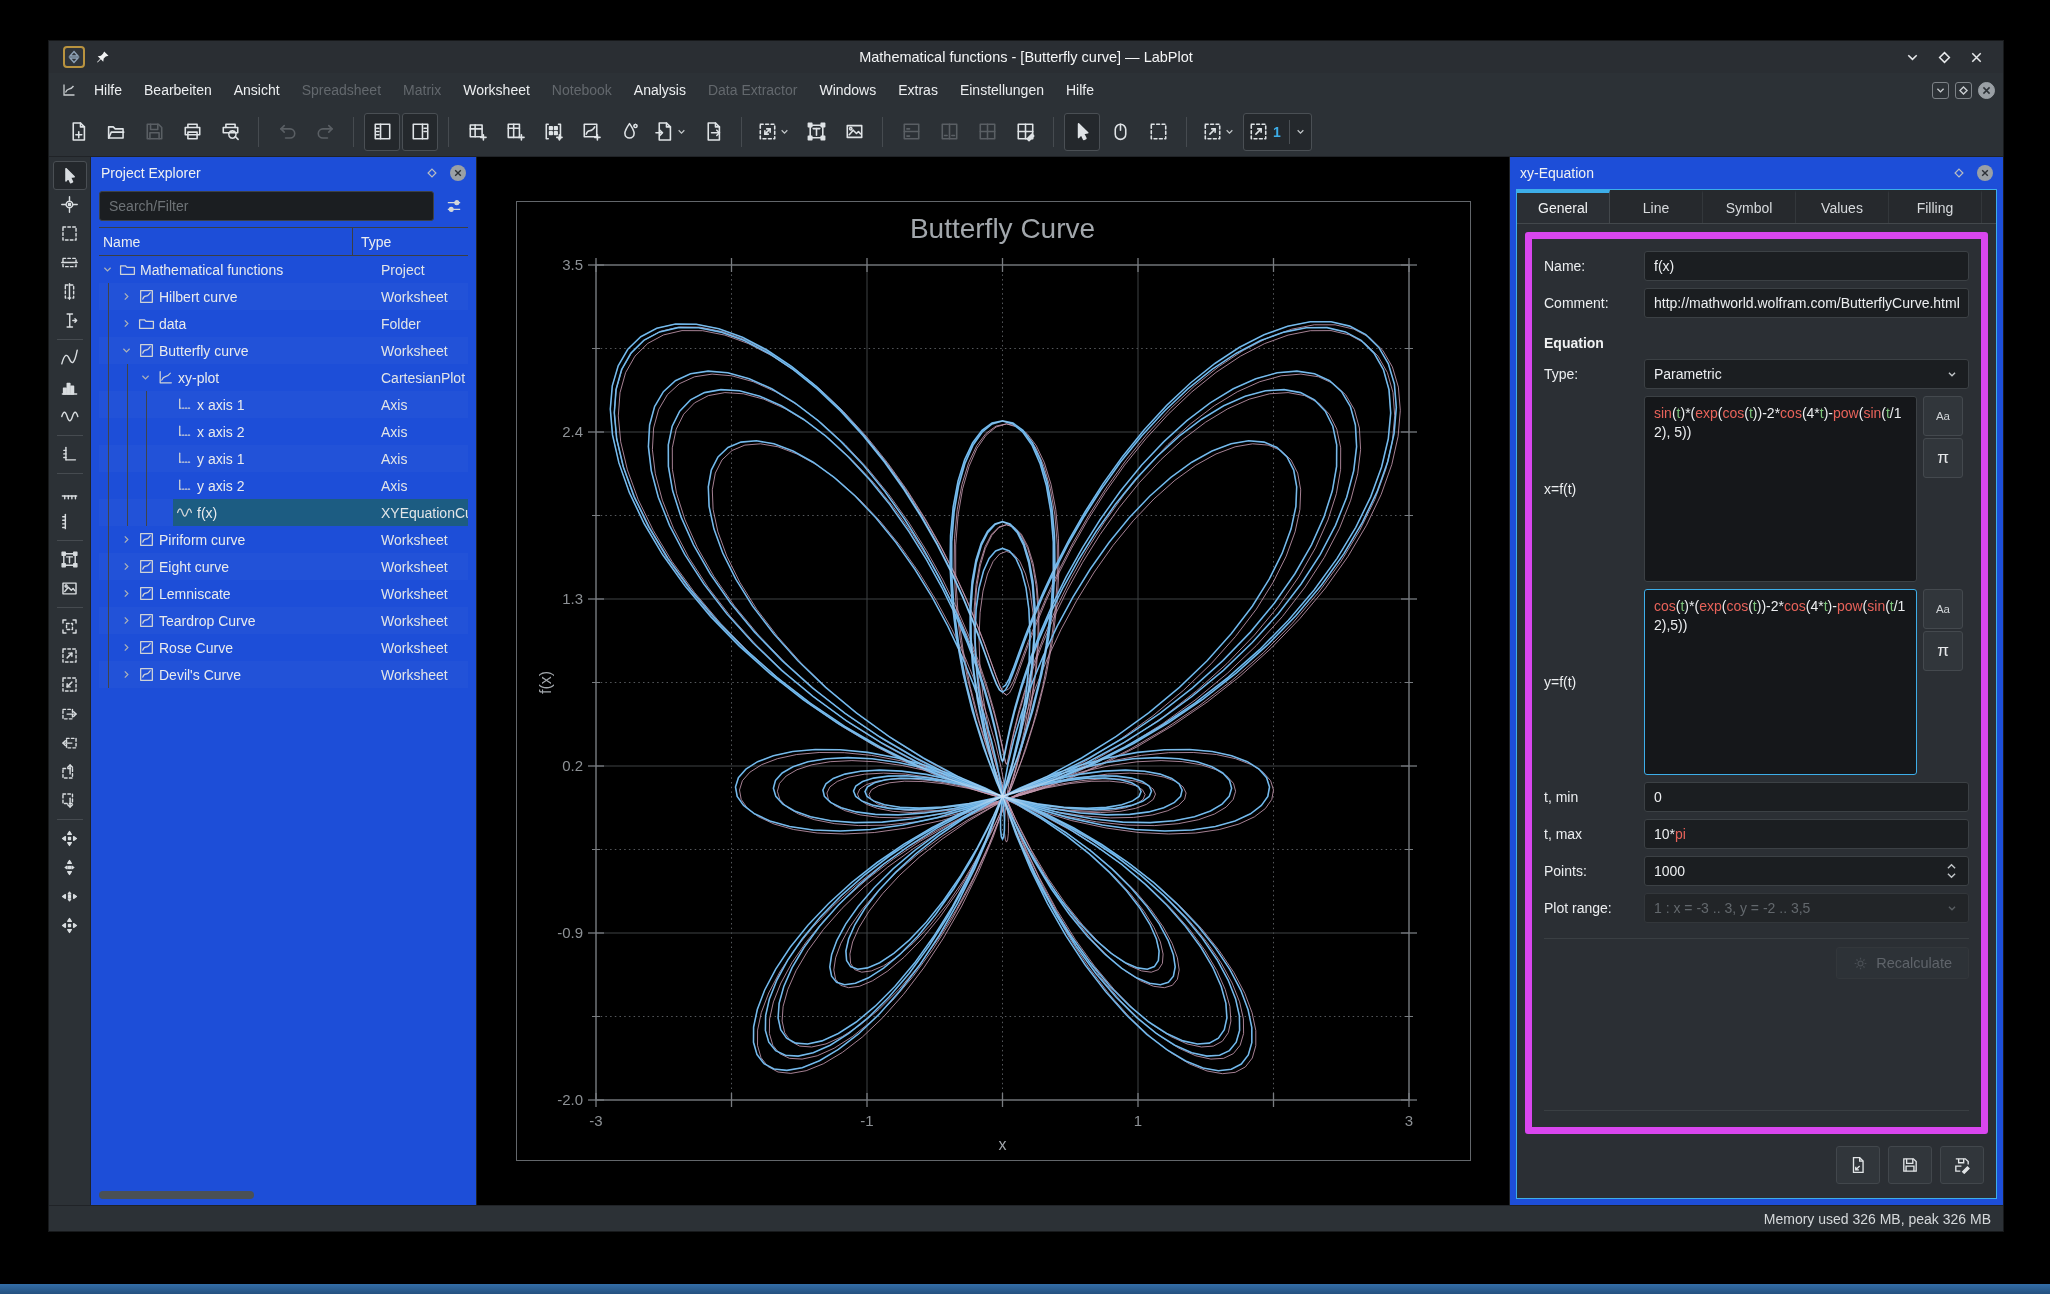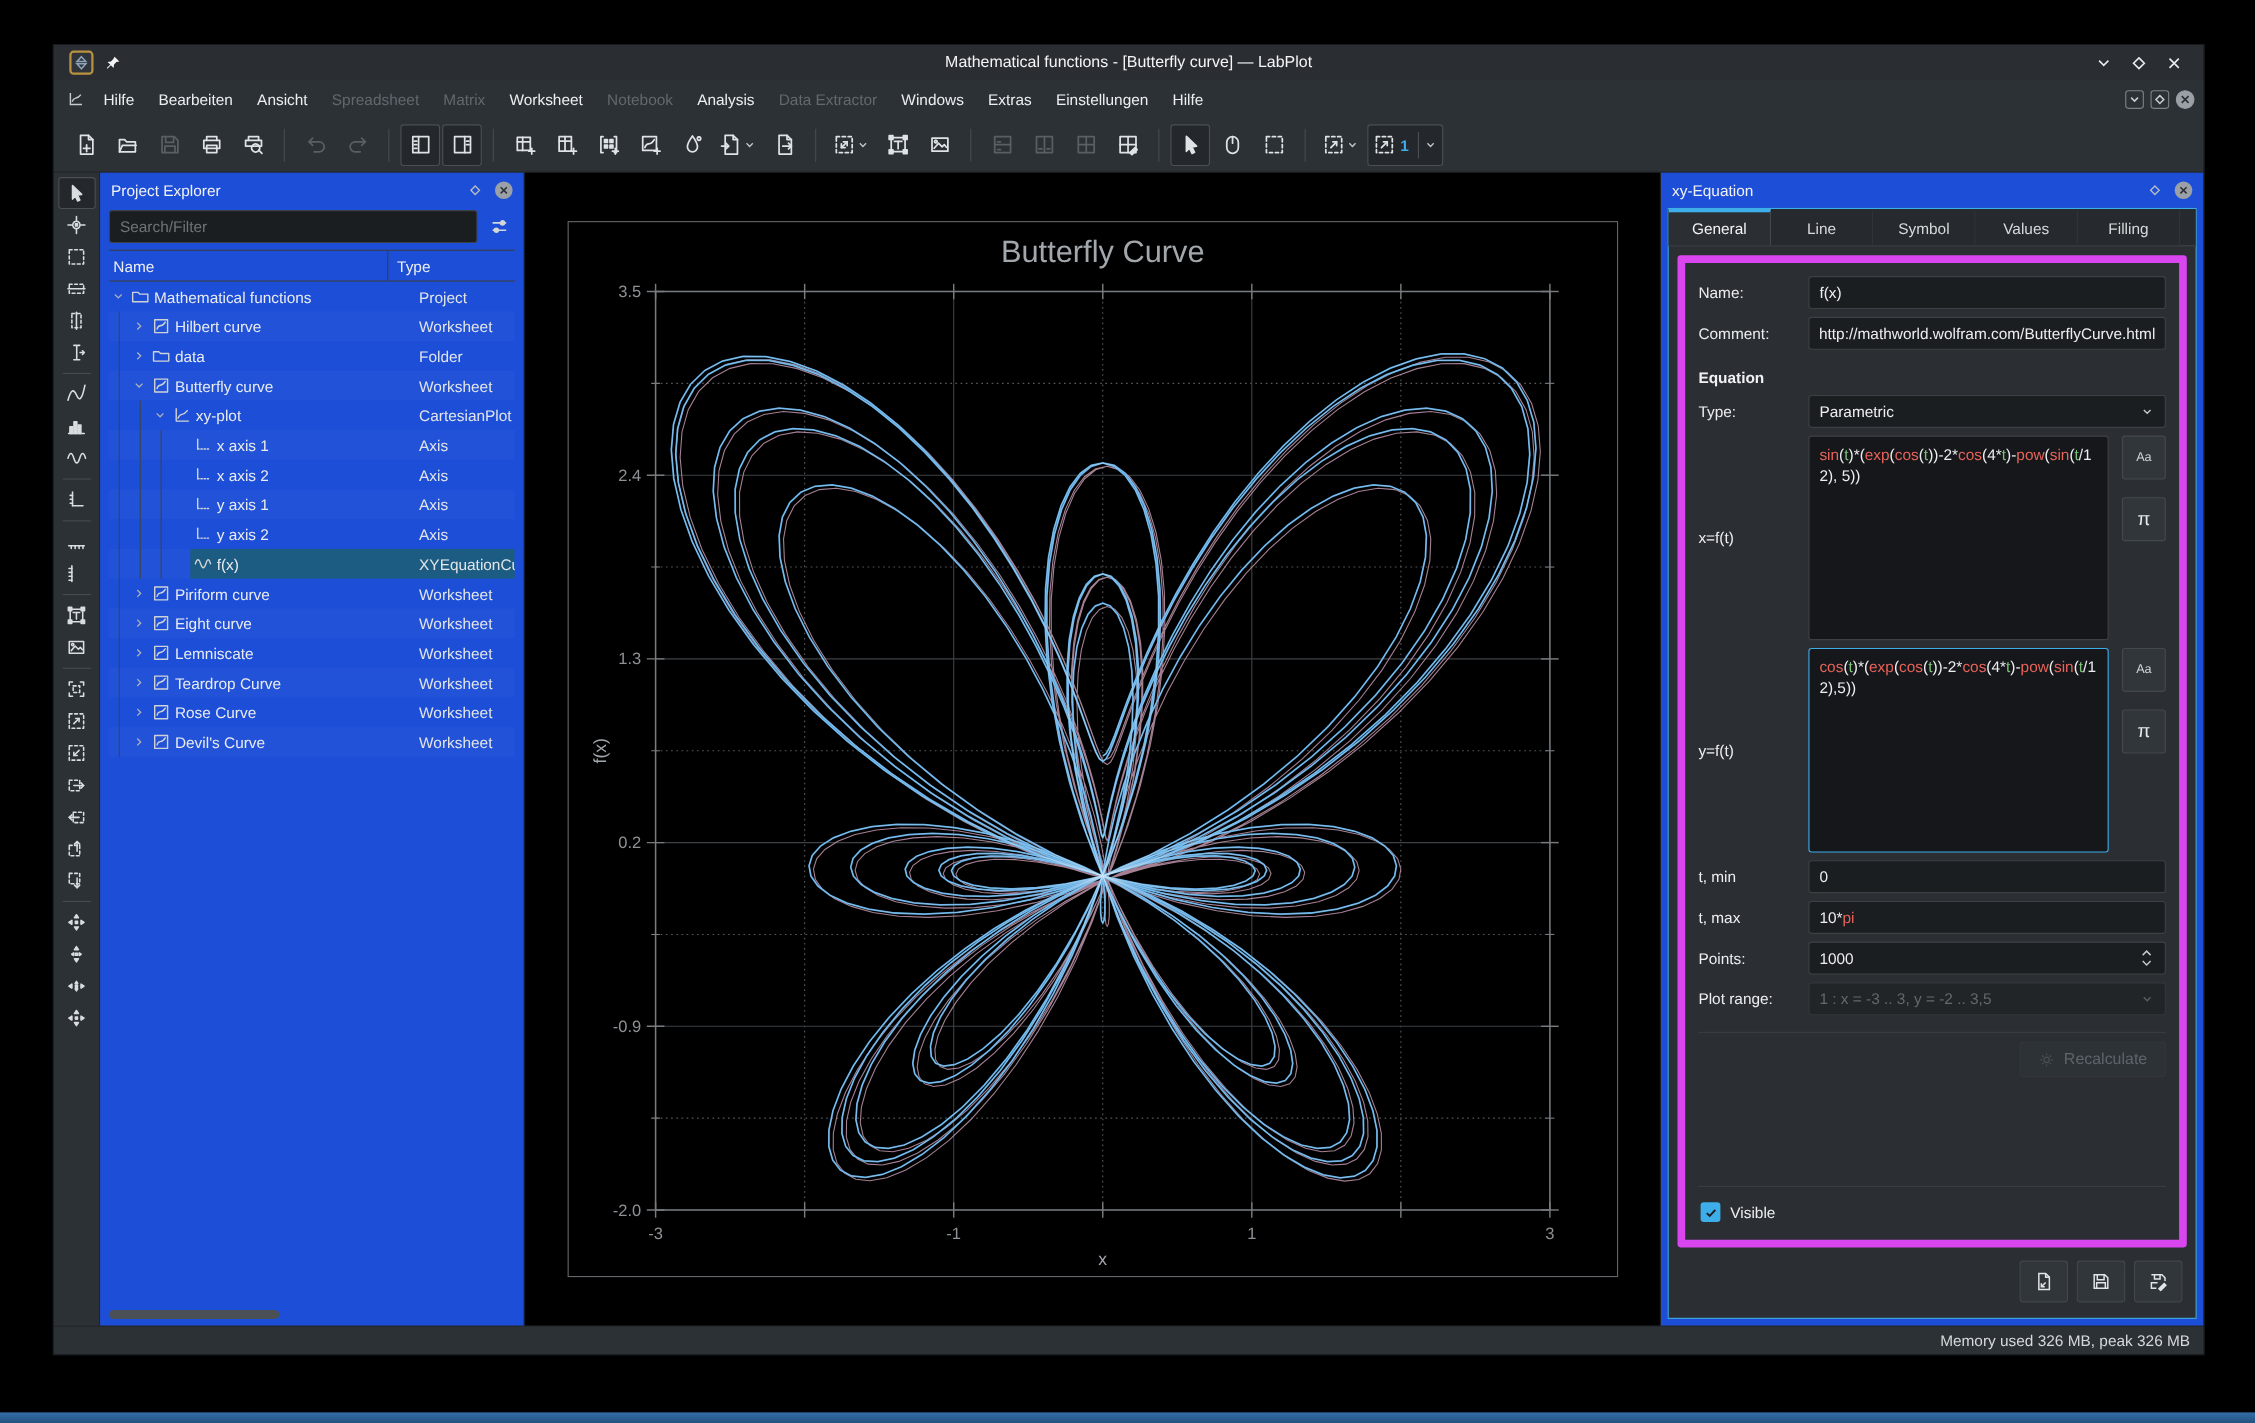--- a/index.html
+++ b/index.html
@@ -103,21 +103,21 @@
   .combo .chev{margin-left:auto;color:#c3c7ca;display:flex}
   .combo.disabled{color:#63686d;border-color:#33373b;background:#222528}
   .combo.disabled .chev{color:#5a5f63}
   .eq-header{font-size:14px;font-weight:bold;color:#f0f1f2;margin:10px 0 8px 0;flex:0 0 auto}
   .frow{display:flex;margin-bottom:7px;flex:0 0 auto}
   .frow .plabel{align-self:center}
   .farea{flex:1;height:186px;background:#15171a;border:1px solid #3c4145;border-radius:3px;
     padding:7px 9px;font-size:14px;line-height:1.35;overflow:hidden;white-space:pre-wrap;word-break:break-all}
   .farea.focused{border-color:#3daee9}
   .fn{color:#e8635a}.vr{color:#7dc47a}
-  .side-btns{width:46px;display:flex;flex-direction:column;gap:16px;align-items:flex-end;margin-left:6px;flex:0 0 auto}
+  .side-btns{width:46px;display:flex;flex-direction:column;gap:2px;align-items:flex-start;margin-left:6px;flex:0 0 auto}
   .mini-btn{width:40px;height:40px;background:#31363b;border:1px solid #44494e;border-radius:3px;
     color:#e6e8ea;display:flex;align-items:center;justify-content:center;cursor:pointer;font-size:17px}
   .mini-btn.small{font-size:11.5px;color:#cfd3d6}
   .spin-btns{margin-left:auto;display:flex;flex-direction:column;color:#c3c7ca}
   .spin-btns svg{display:block}
   .sep-h{height:1px;background:#3a3f43;margin:8px 0;flex:0 0 auto}
   .recalc-row{display:flex;justify-content:flex-end;flex:0 0 auto}
   .btn{height:32px;padding:0 16px;border:1px solid #33373b;border-radius:3px;background:#2d3237;
     display:flex;align-items:center;gap:8px;font-size:14.5px;color:#eceef0;cursor:pointer}
   .btn.disabled{color:#5f646a;cursor:default}
@@ -1428,28 +1428,20 @@
                     <circle cx="8" cy="8" r="2.6"></circle>
                         <path d="M8 1.8v1.8M8 12.4v1.8M1.8 8h1.8M12.4 8h1.8M3.7 3.7l1.3 1.3M11 11l1.3 1.3M12.3 3.7 11 5M5 11l-1.3 1.3"></path>
                       </g>
                     </svg>
                   <span>Recalculate</span>
                 </button>
               </div>
 
               <div class="vspacer"></div>
               <div class="sep-h"></div>
-              <div class="visible-row">
-                <span class="checkbox">
-                  <svg viewBox="0 0 16 16" width="13" height="13">
-                      <path d="M3.2 8.4 6.5 11.6 12.8 4.8" fill="none" stroke="#1b1e21" stroke-width="2.2"></path>
-                    </svg>
-                </span>
-                <span style="font-size:14px">Visible</span>
-              </div>
             </div>
 
             <div class="pane-footer">
               <span class="icon-btn">
                 <svg viewBox="0 0 16 16" width="18" height="18">
                     <g fill="none" stroke="currentColor" stroke-width="1.2">
                   <path d="M4 1.5h5.5L12.5 4.5V14.5H4z"></path>
                       <path d="M9.5 1.5V4.5h3"></path>
                       <path d="M9.5 8.8 6 12.3M6 9.5v2.8h2.8"></path>
                     </g>

